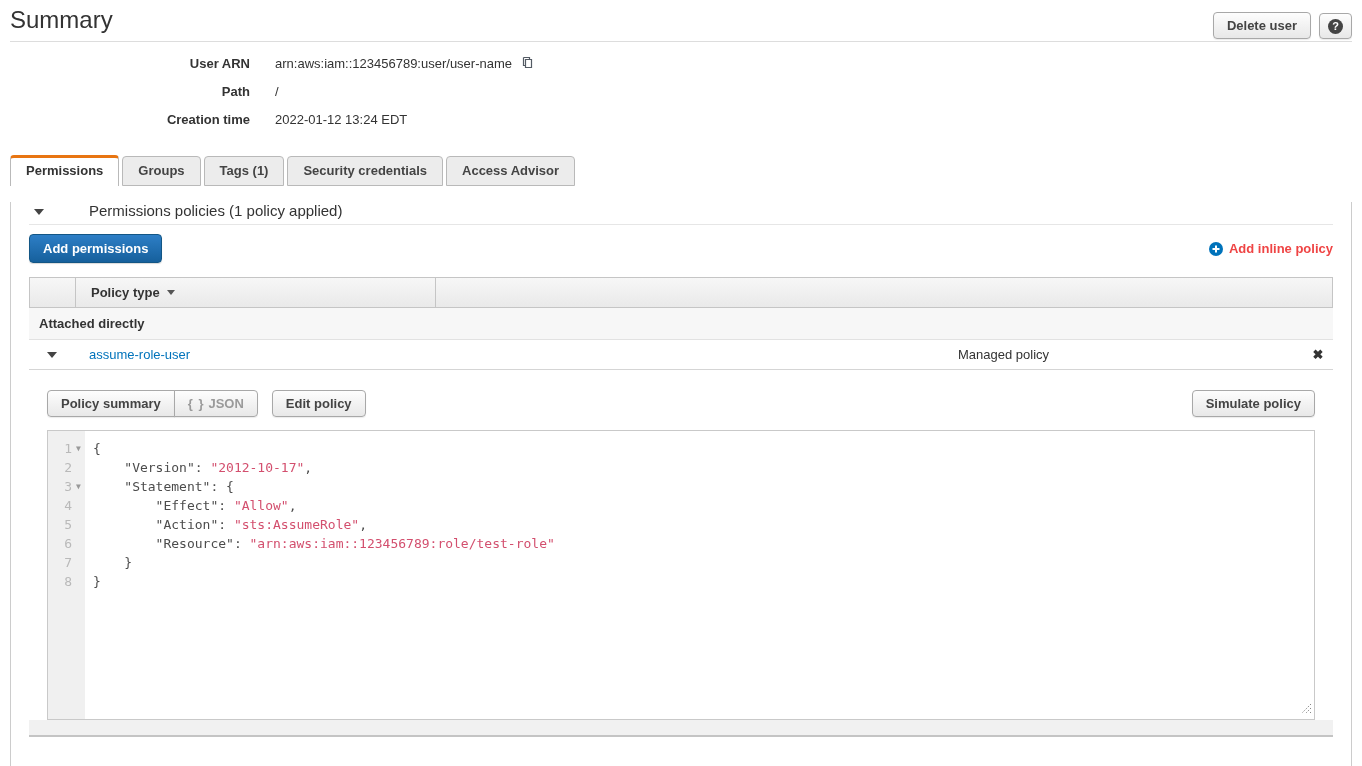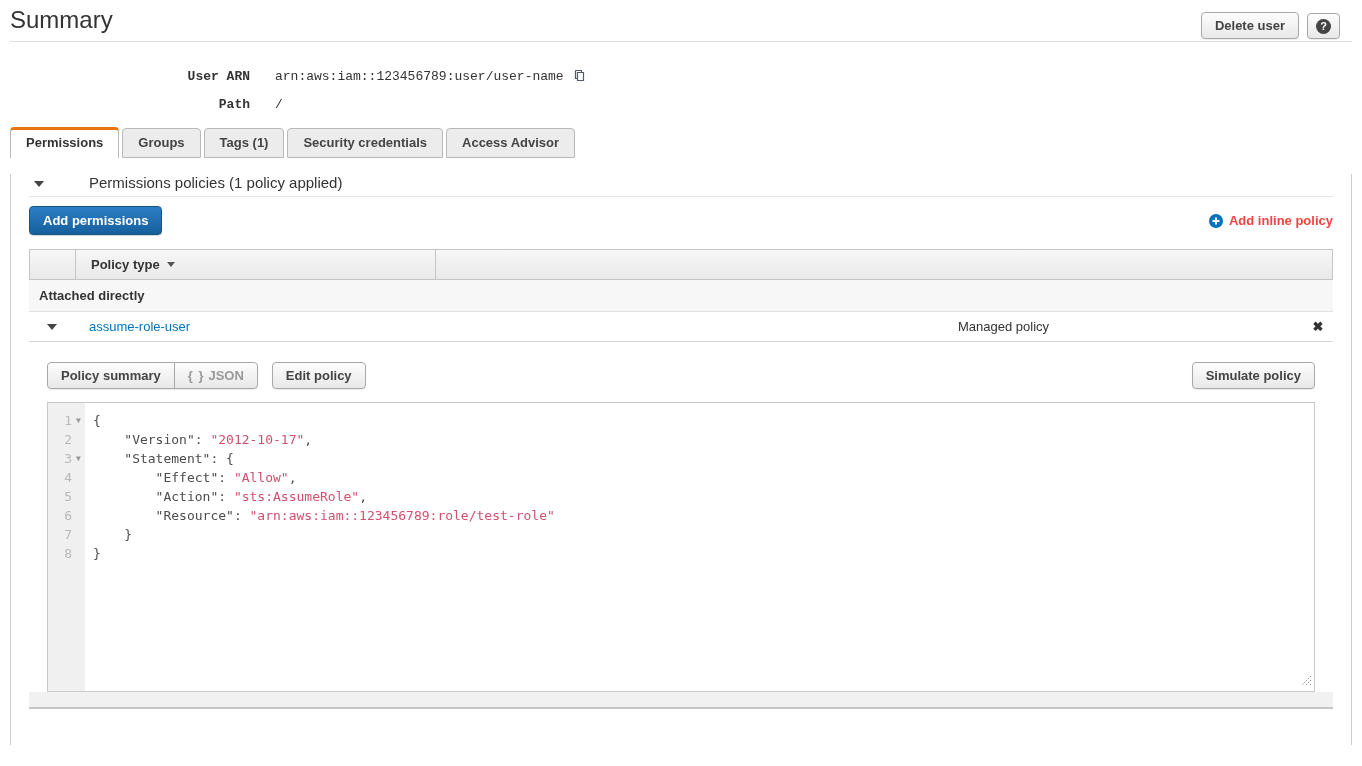--- a/index.html
+++ b/index.html
@@ -1,31 +1,31 @@
 <!DOCTYPE html>
 <html><head>
 <meta charset="utf-8">
 <style>
   * { margin:0; padding:0; box-sizing:border-box; }
   html,body { width:1362px; height:766px; background:#fff; font-family:"Liberation Sans", sans-serif; font-size:13px; color:#333; overflow:hidden; }
 
   
   .topbar { position:relative; height:42px; margin:0 10px; border-bottom:1px solid #ddd; }
   .page-title { position:absolute; left:0; top:6px; font-size:24px; font-weight:400; color:#333; }
-  .topbar-actions { position:absolute; right:12px; top:12px; display:flex; gap:8px; align-items:center; }
+  .topbar-actions { position:absolute; right:0; top:12px; display:flex; gap:8px; align-items:center; }
   .aws-btn { display:inline-block; padding:5px 13px; font-size:13px; font-weight:bold; color:#444;
              background:linear-gradient(#fdfdfd,#e8e8e8); border:1px solid #a8a8a8; border-radius:4px;
              box-shadow:0 1px 1px rgba(0,0,0,.08); cursor:pointer; white-space:nowrap; }
   .help-btn { padding:4px 8px; }
   .q-circle { display:inline-block; width:15px; height:15px; background:#444; border-radius:50%;
               color:#fff; font-size:11px; font-weight:bold; line-height:15px; text-align:center; }
 
   
   .info { margin-top:14px; }
-  .info-row { display:flex; align-items:flex-end; height:28px;font-family:Liberation Mono, monospace; }
+  .info-row { display:flex; align-items:flex-start; height:28px; }
   .info-label { width:250px; text-align:right; font-weight:bold; color:#333; }
   .info-value { margin-left:25px; color:#333; display:flex; align-items:center; }
   .copy-icon { margin-left:9px; cursor:pointer; display:inline-flex; }
 
   
   .tabs { display:flex; margin:15px 10px 0; align-items:flex-end; }
   .tab { padding:6px 15px 7px; font-weight:bold; color:#444; background:#ececec;
          border:1px solid #b9b9b9; border-radius:4px 4px 0 0; margin-right:3px; cursor:pointer; white-space:nowrap; }
   .tab.active { background:#fff; border-top:3px solid #e87511; border-bottom:none; padding:5px 15px 8px; color:#333; }
 
@@ -107,20 +107,24 @@
             <path d="M4.5 3.5 h6 v8 h-6 z" fill="#fff" stroke="#545b64" stroke-width="1.2"></path>
             <path d="M2.5 1.5 h6 v2 M2.5 1.5 v8 h2" fill="none" stroke="#545b64" stroke-width="1.2"></path>
           </svg>
       </span>
     </div>
   </div>
   <div class="info-row">
     <div class="info-label">Path</div>
     <div class="info-value">/</div>
   </div>
+  <div class="info-row">
+    <div class="info-label">Creation time</div>
+    <div class="info-value">2022-01-12 13:24 EDT</div>
+  </div>
 </div>
 
 <div class="tabs">
   <div class="tab active">Permissions</div>
   <div class="tab">Groups</div>
   <div class="tab">Tags (1)</div>
   <div class="tab">Security credentials</div>
   <div class="tab">Access Advisor</div>
 </div>
 

